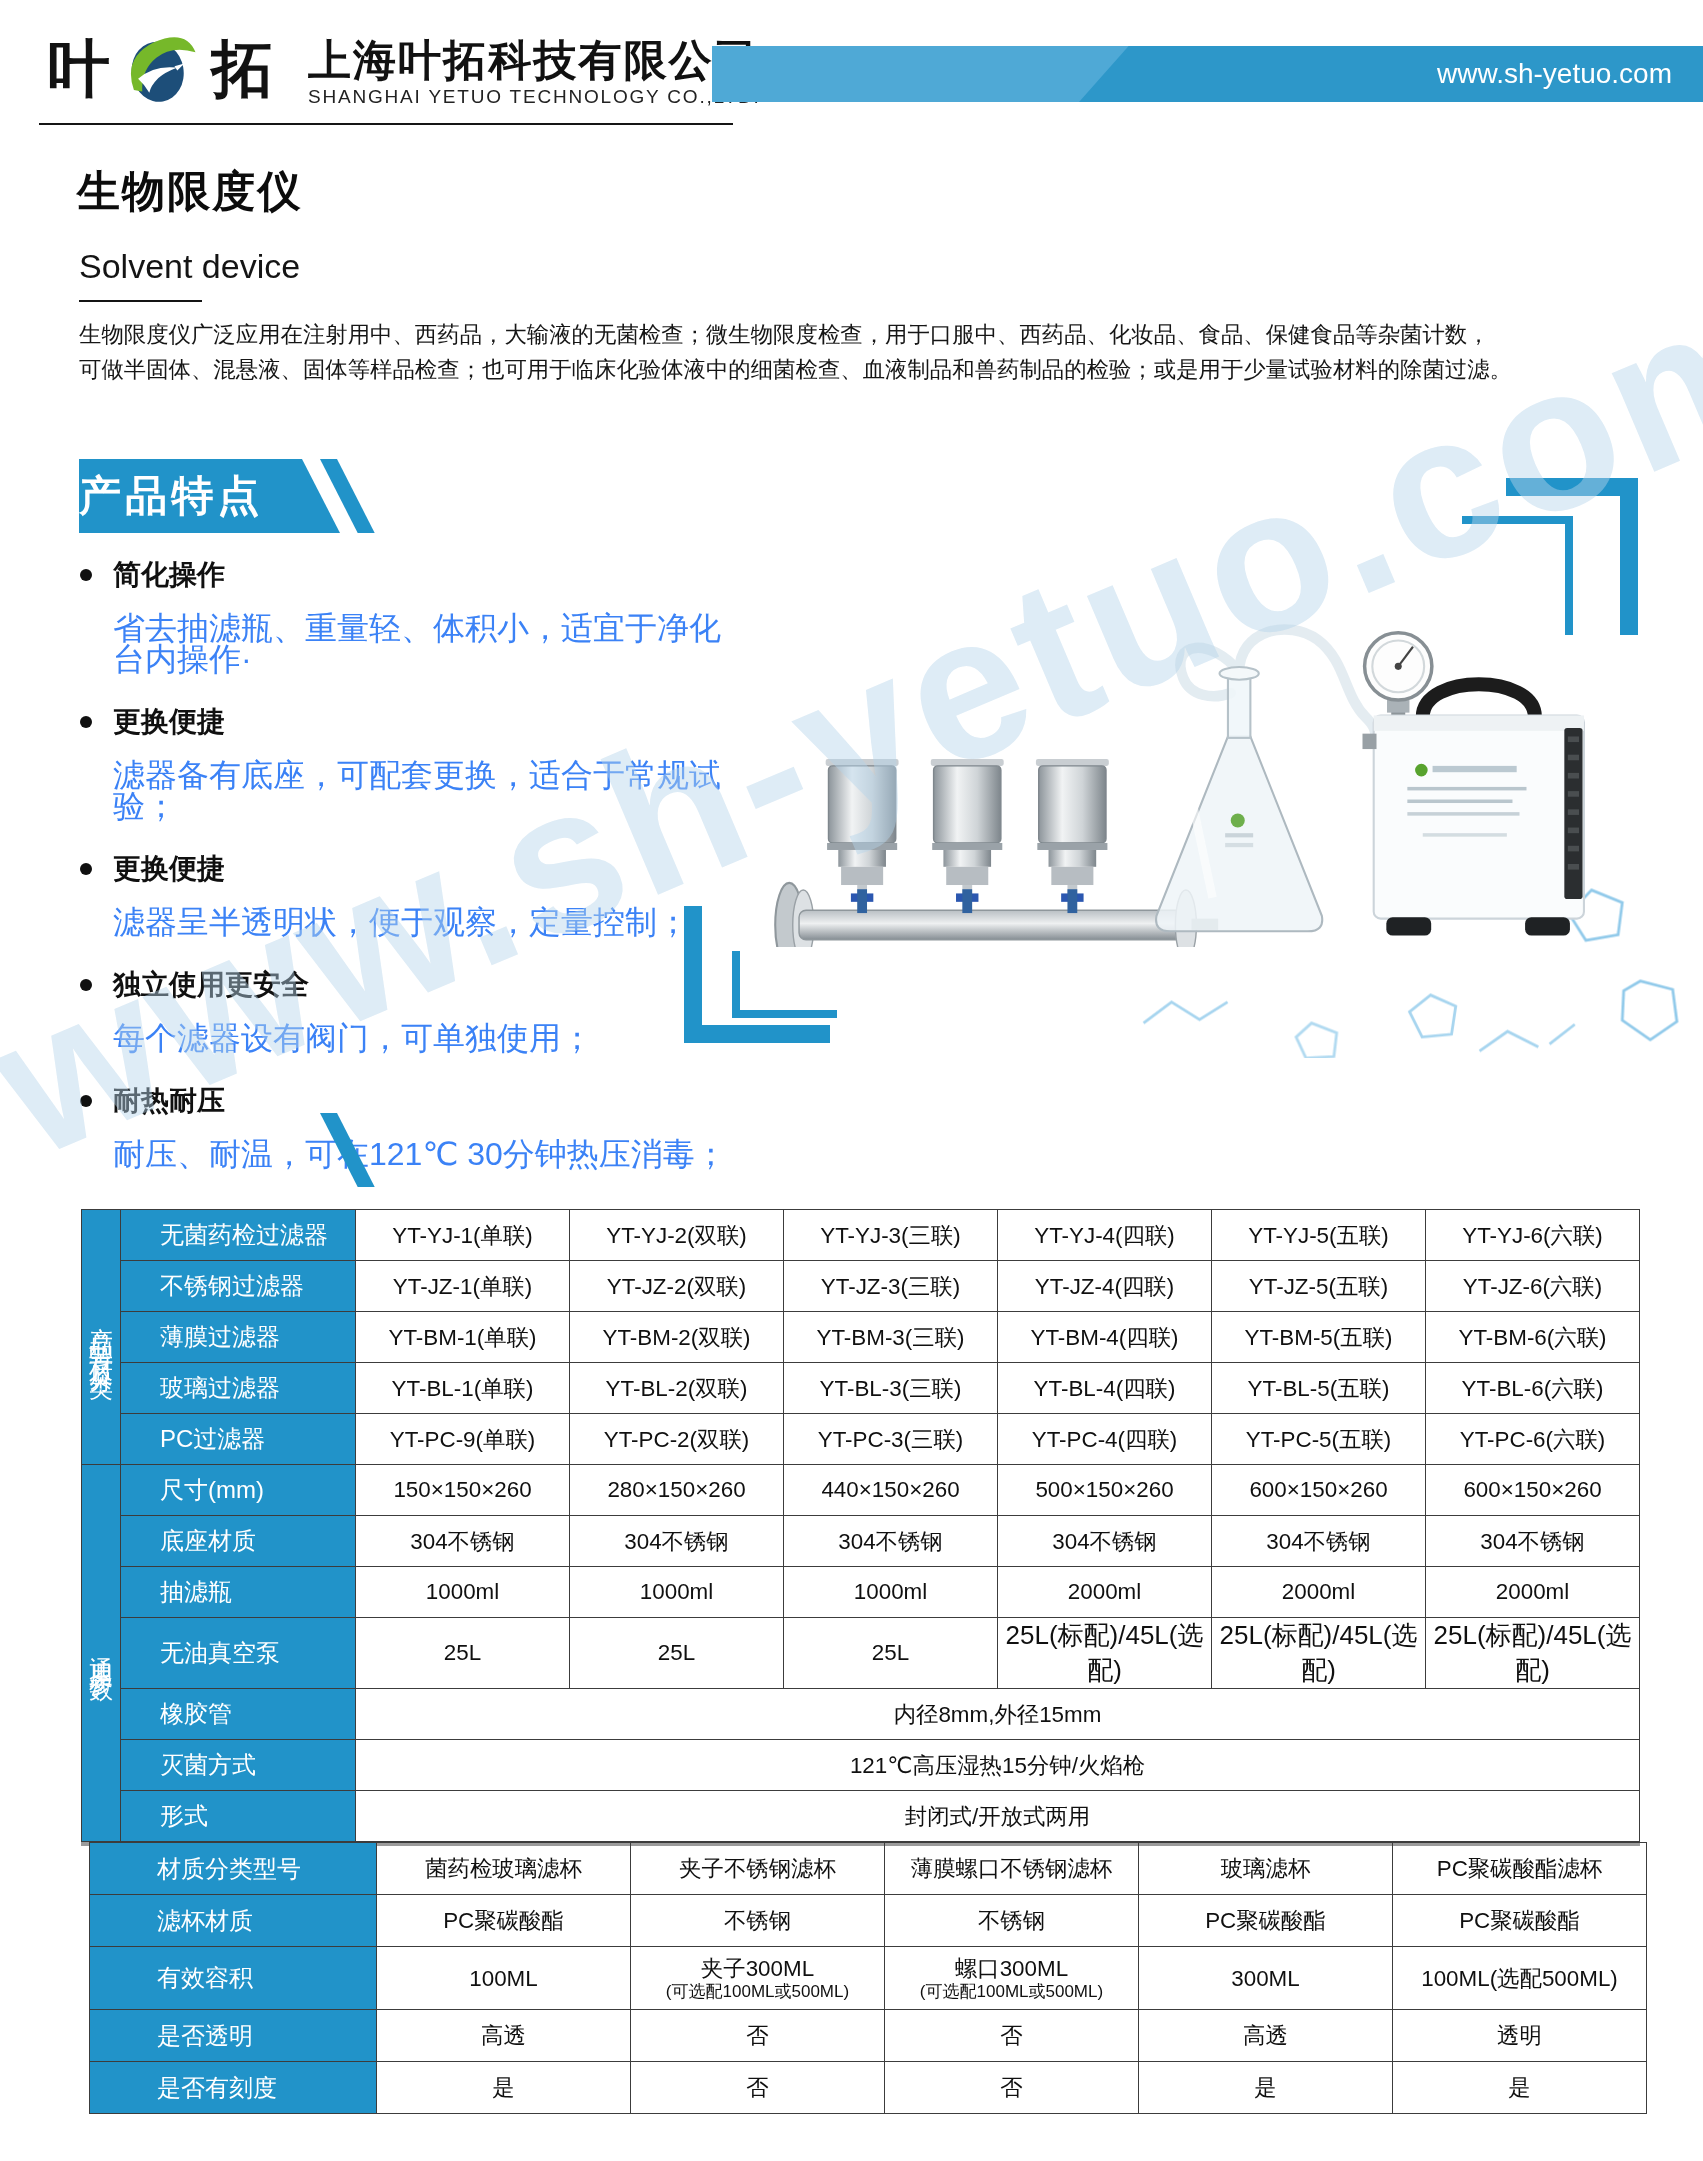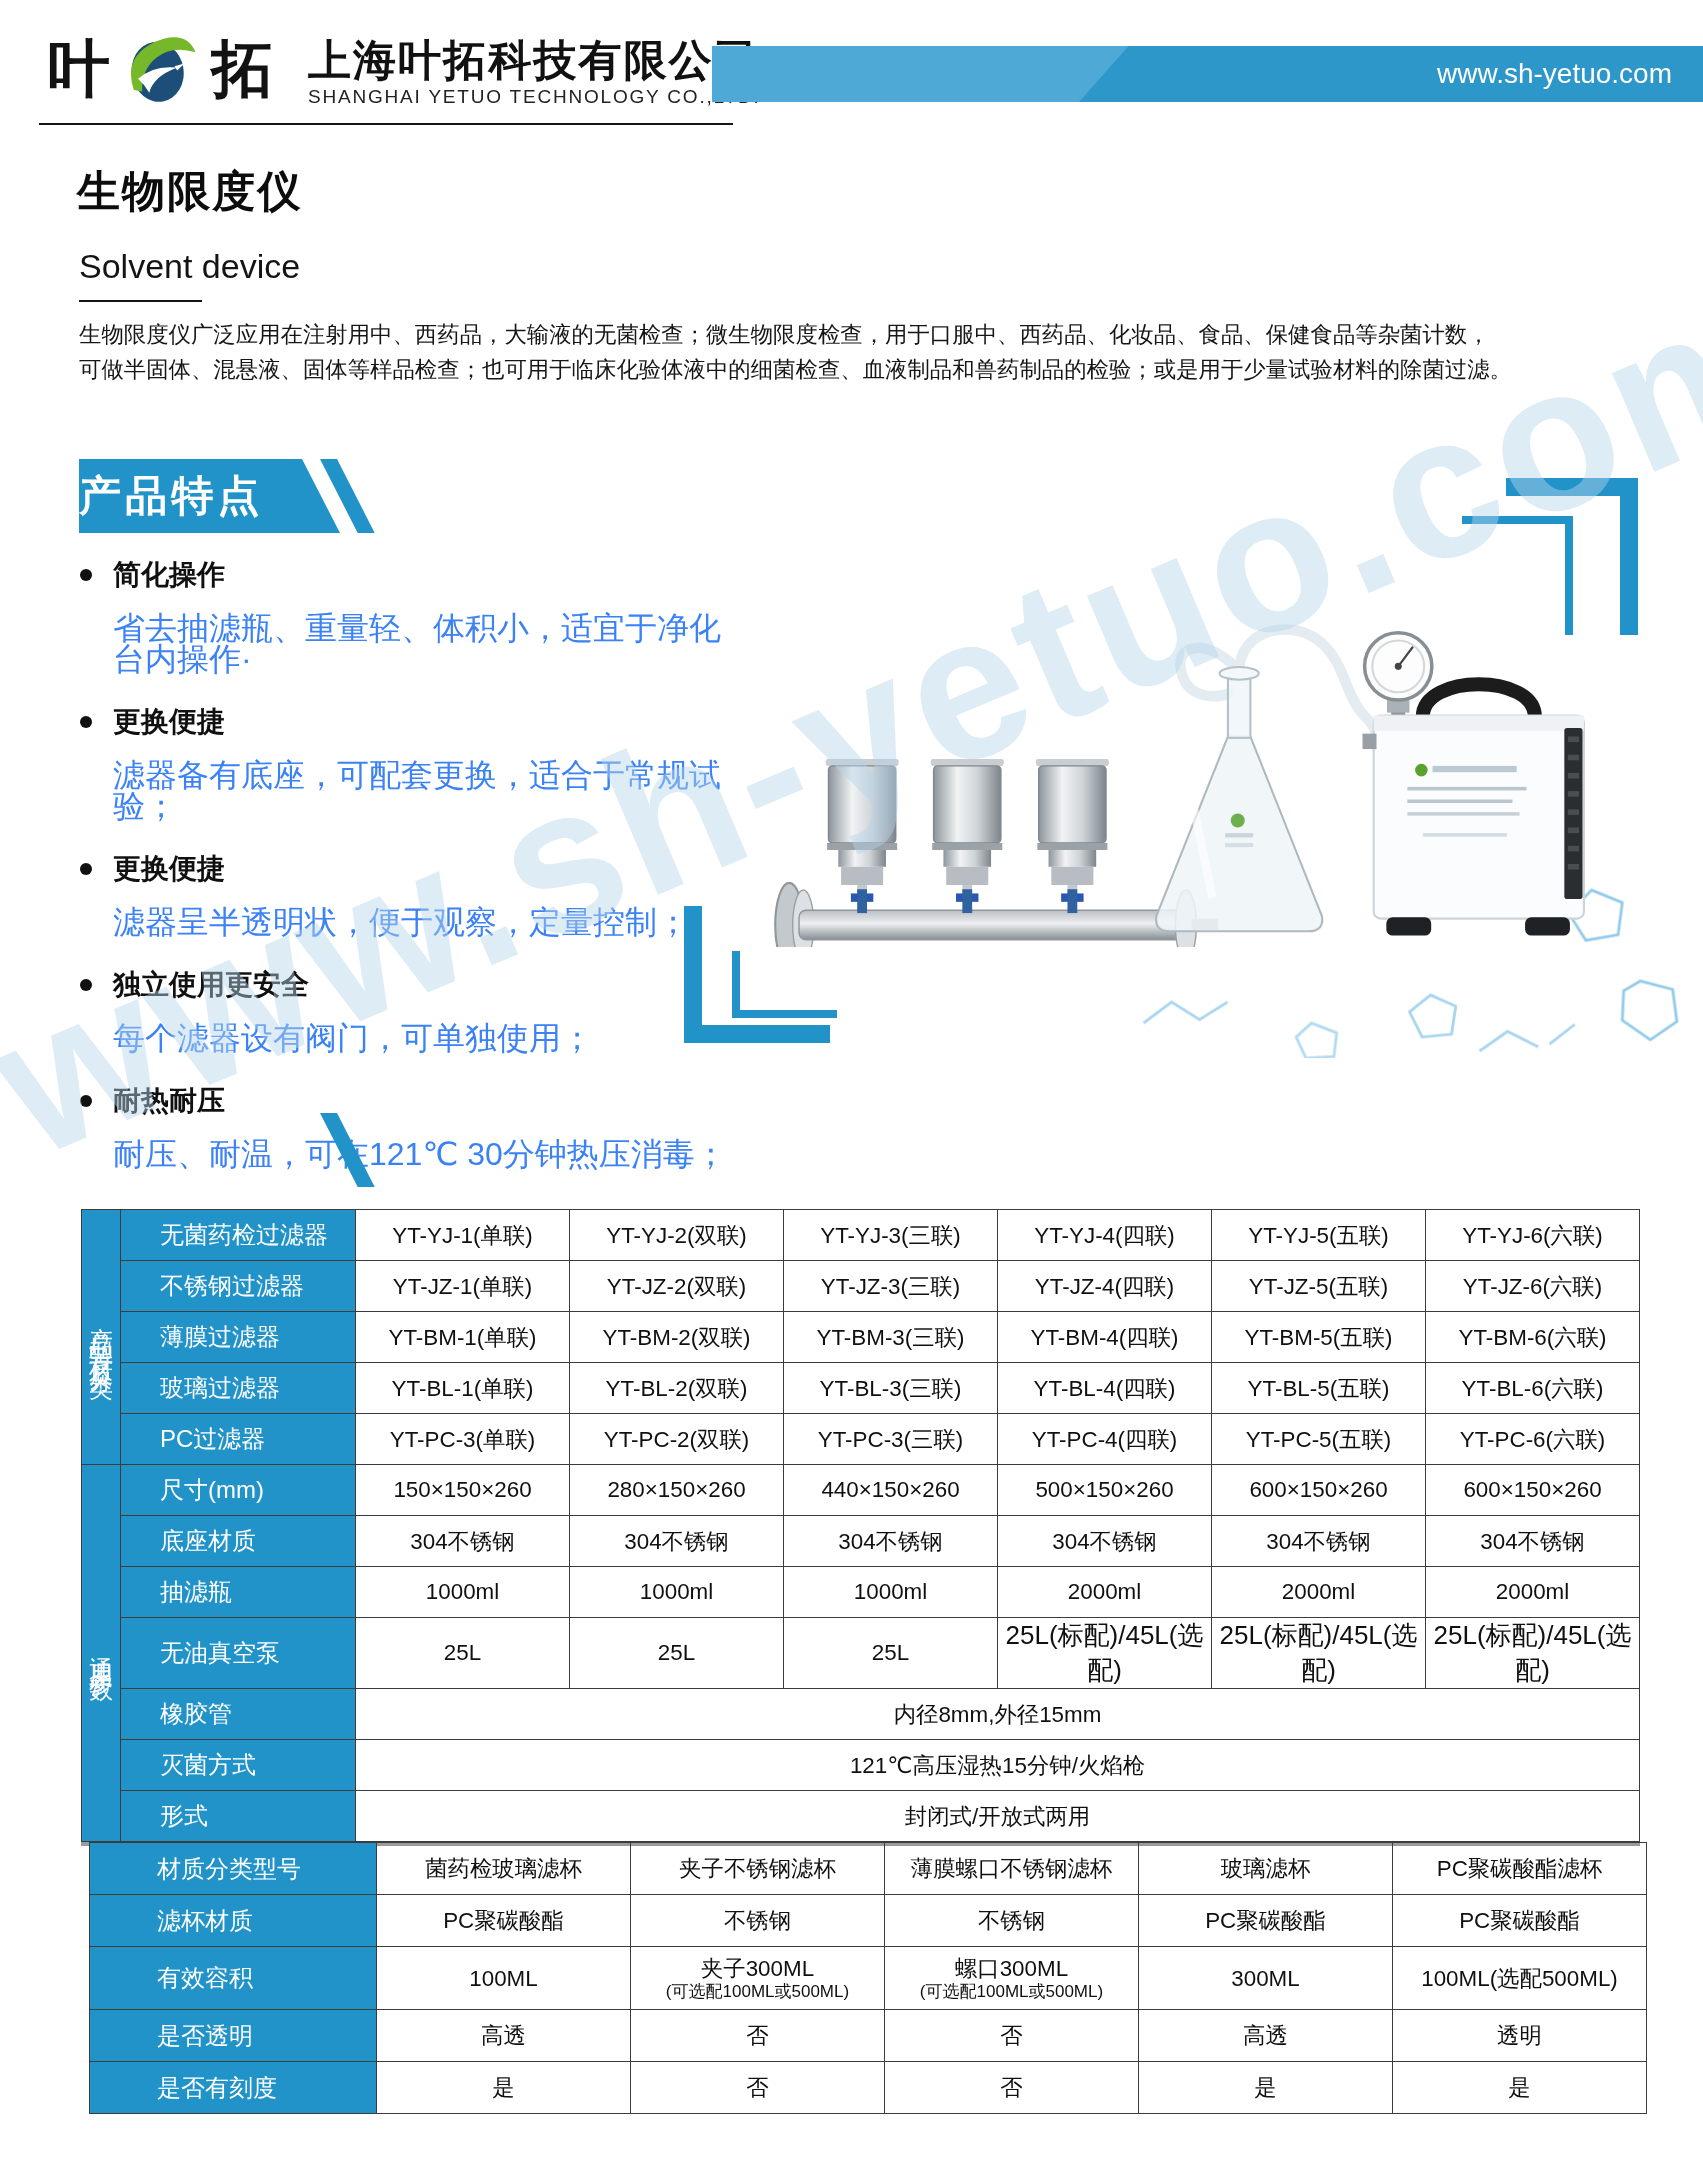--- a/index.html
+++ b/index.html
@@ -331,21 +331,21 @@
       <td class="lcell">玻璃过滤器</td>
       <td class="dcell">YT-BL-1(单联)</td>
       <td class="dcell">YT-BL-2(双联)</td>
       <td class="dcell">YT-BL-3(三联)</td>
       <td class="dcell">YT-BL-4(四联)</td>
       <td class="dcell">YT-BL-5(五联)</td>
       <td class="dcell">YT-BL-6(六联)</td>
     </tr>
     <tr>
       <td class="lcell">PC过滤器</td>
-      <td class="dcell">YT-PC-3(单联)</td>
+      <td class="dcell">YT-PC-9(单联)</td>
       <td class="dcell">YT-PC-2(双联)</td>
       <td class="dcell">YT-PC-3(三联)</td>
       <td class="dcell">YT-PC-4(四联)</td>
       <td class="dcell">YT-PC-5(五联)</td>
       <td class="dcell">YT-PC-6(六联)</td>
     </tr>
     <tr>
       <td class="vcell" rowspan="7"><span class="vtext">通用参数</span></td>
       <td class="lcell">尺寸(mm)</td>
       <td class="dcell">150×150×260</td>

